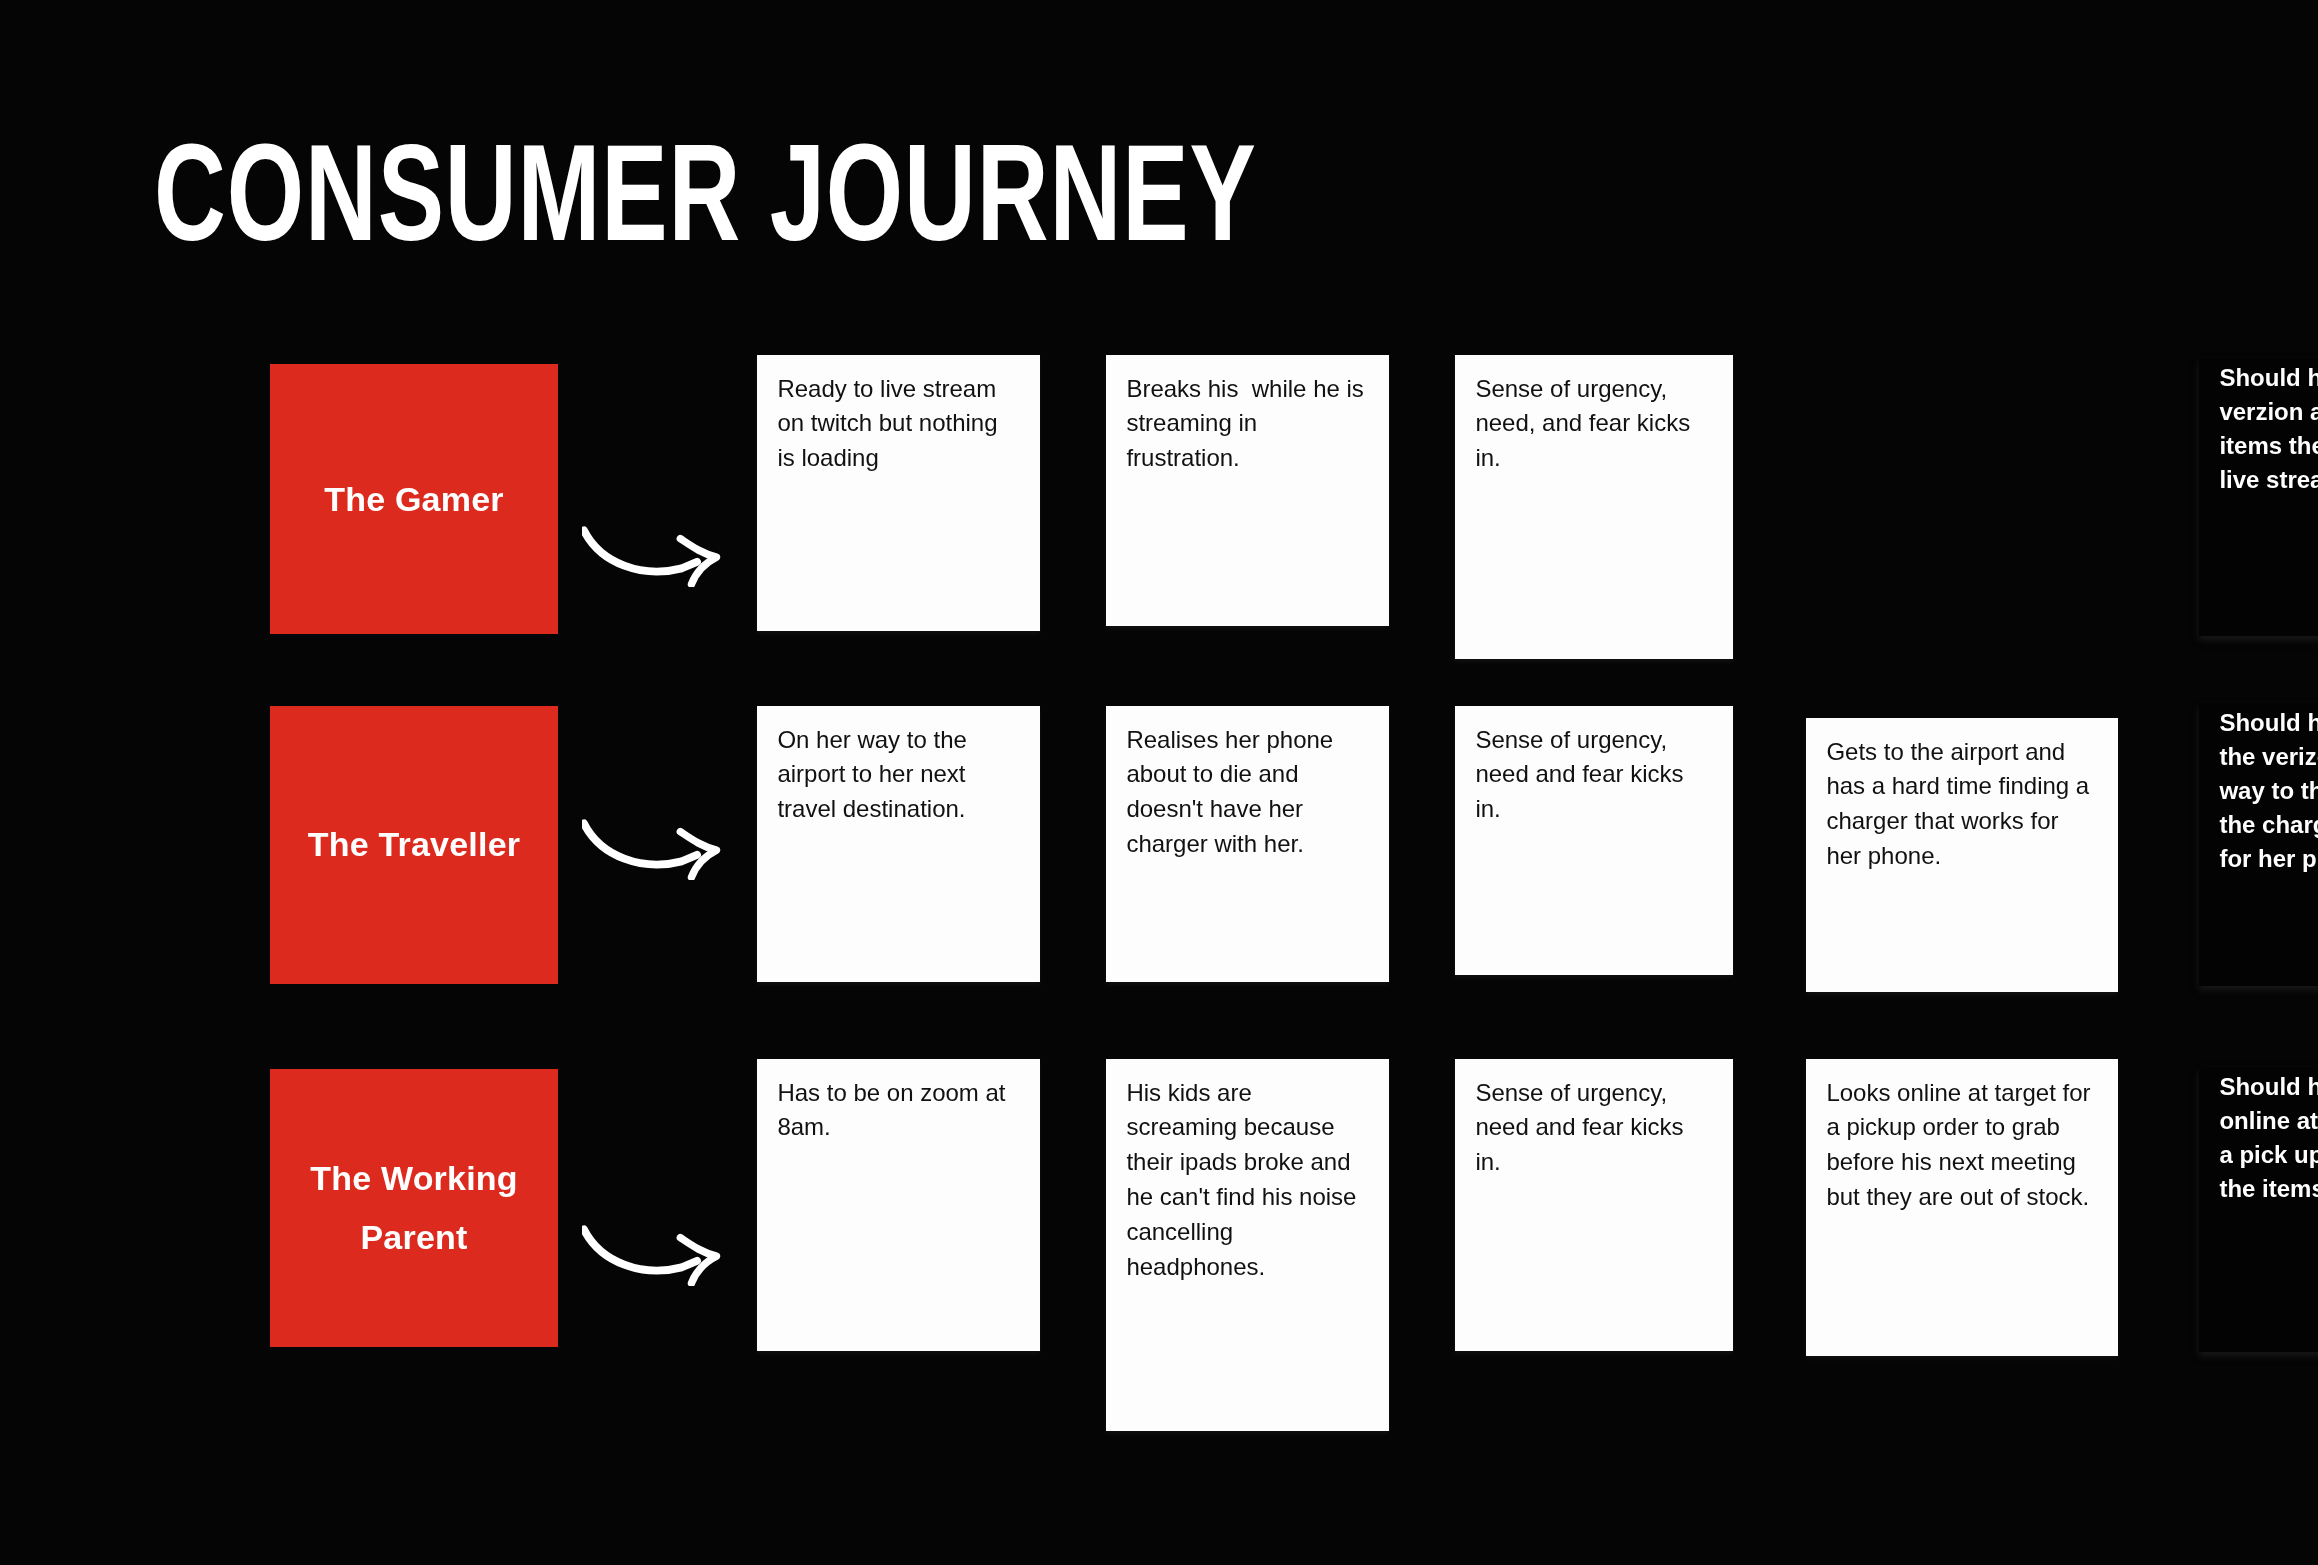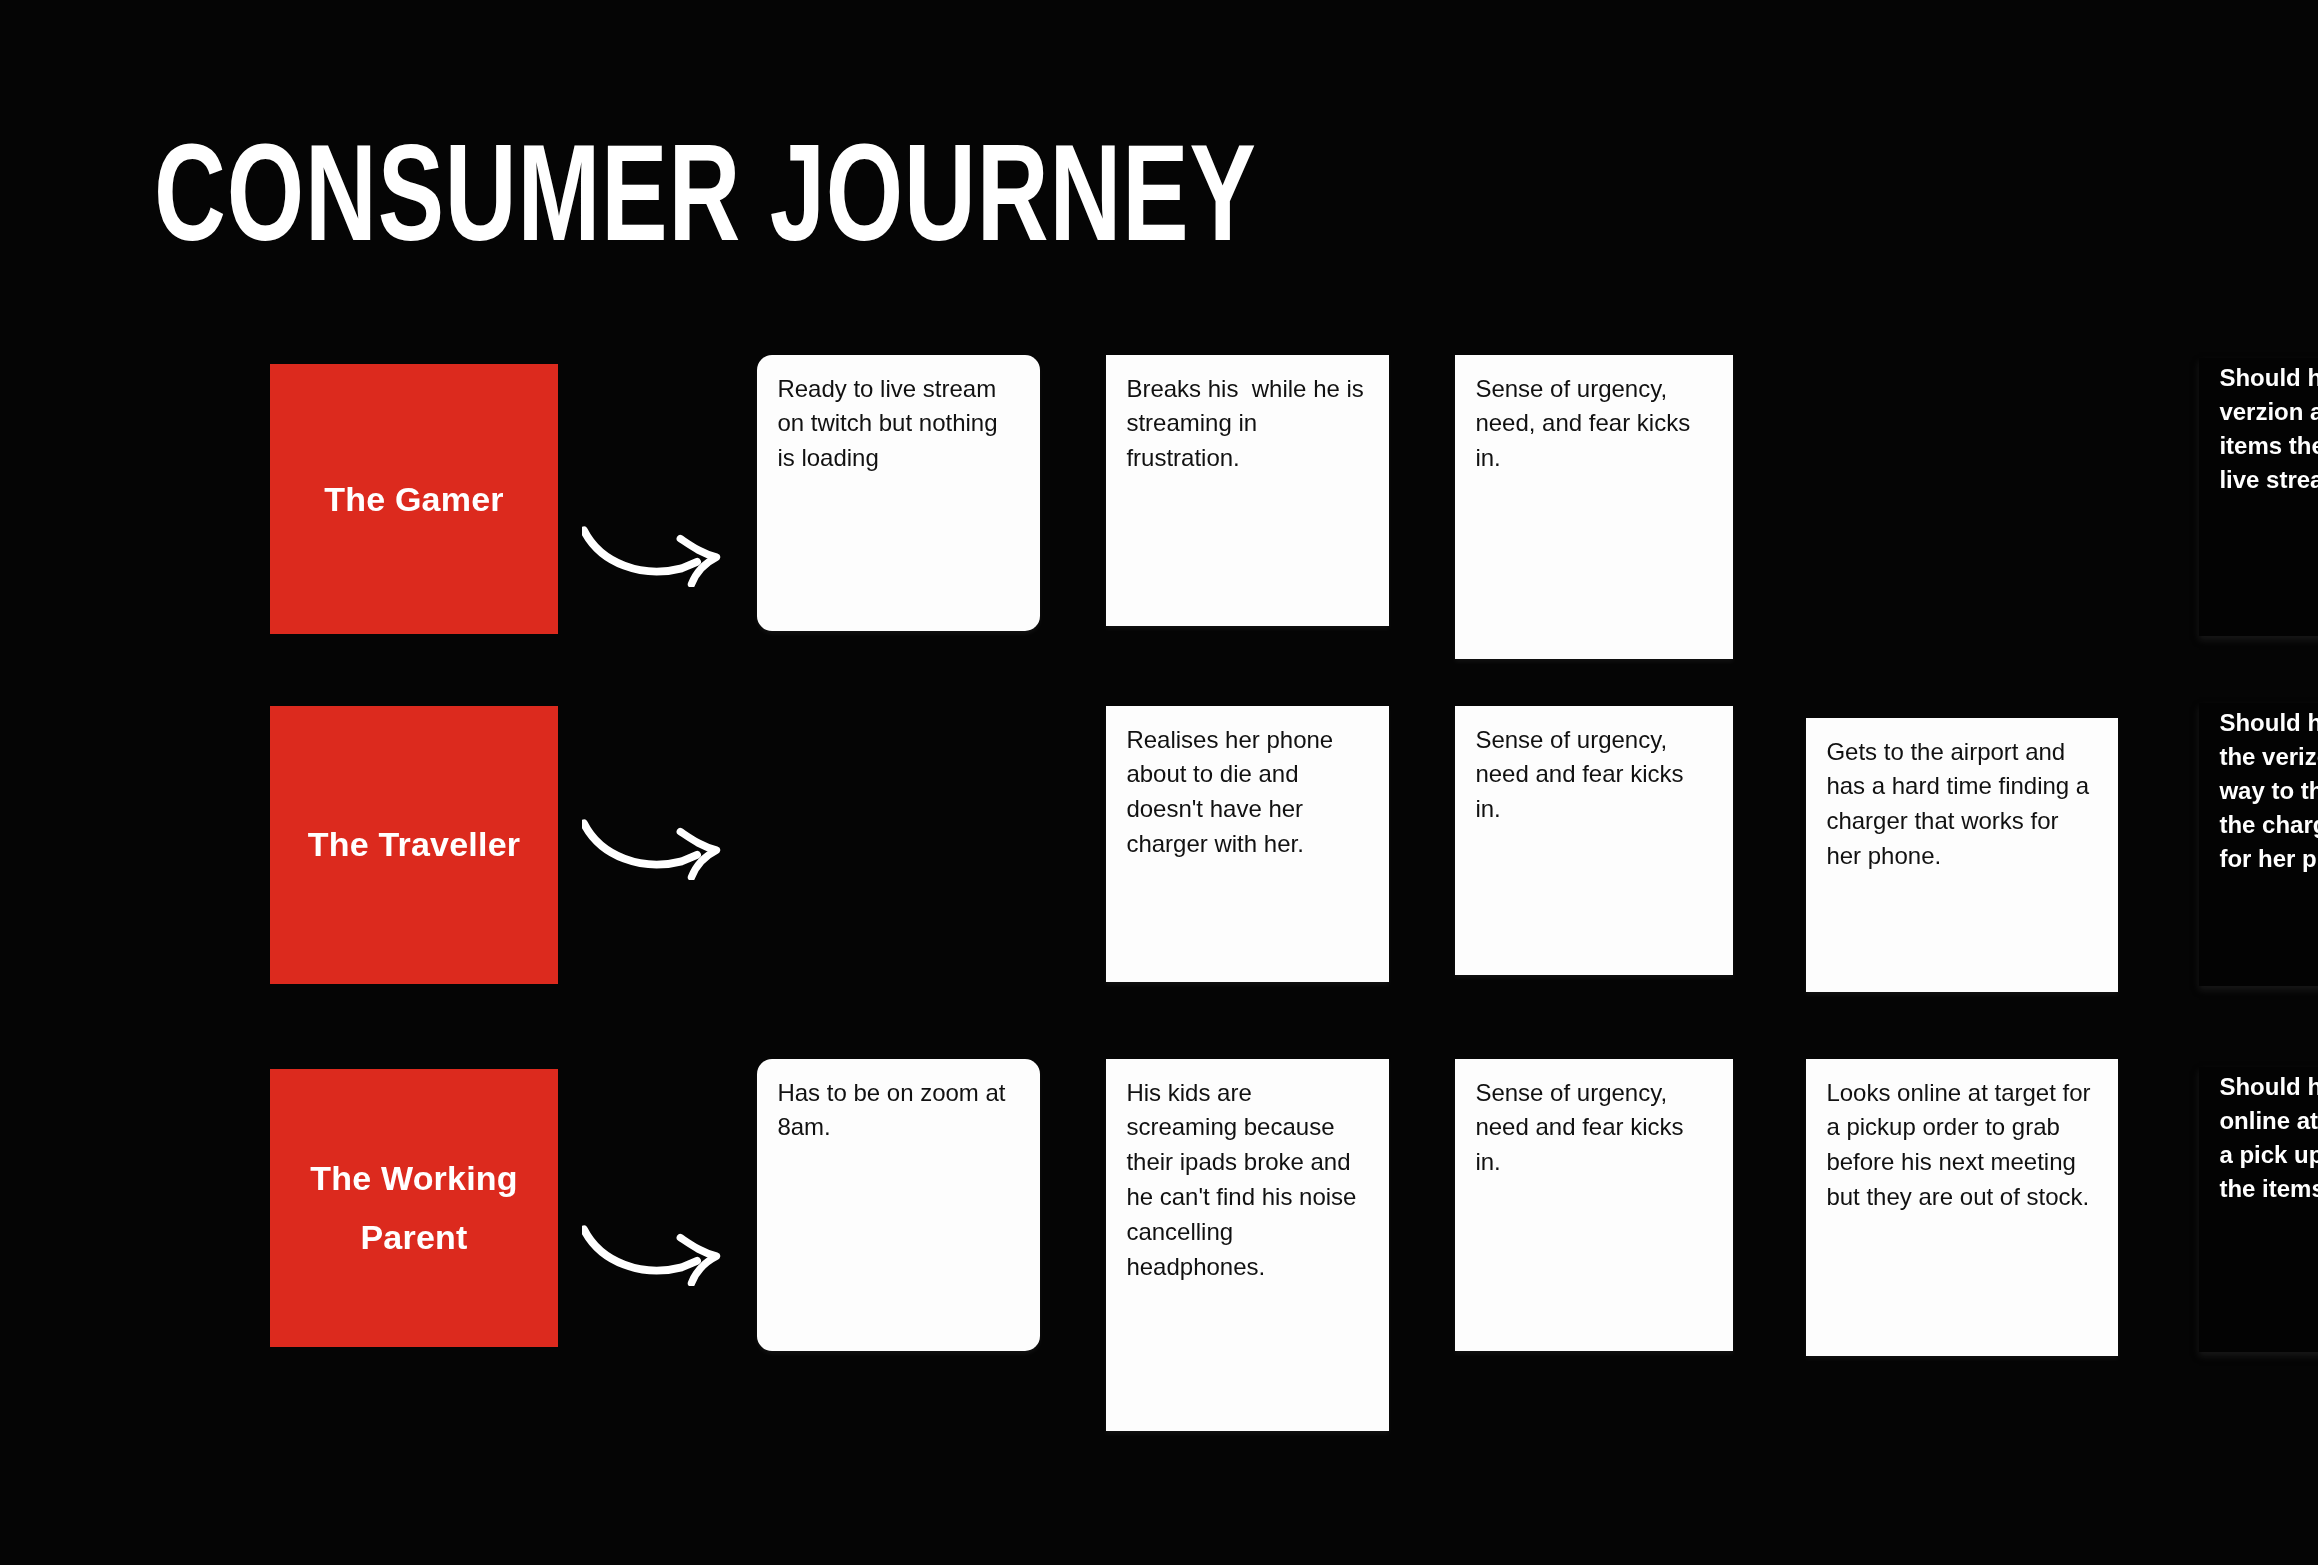--- a/index.html
+++ b/index.html
@@ -88,21 +88,21 @@
     box-shadow: 0 2.8px 4.6px rgba(255,255,255,0.05);
   }
   .card-text {
     color: #111111;
     font-size: 24px;
     line-height: 1.45;
     white-space: pre-wrap;
   }
 
   
-  .col-1 { left: 757px; width: 283px; border-radius: 15px; }
+  .col-1 { left: 757px; width: 283px; }
   .col-2 { left: 1106px; width: 283px; }
   .col-3 { left: 1455px; width: 278px; }
   .col-4 { left: 1806px; width: 312px; }
   .col-5 { left: 2199px; width: 315px; }
 
   #row-0 .col-1 { top: 0px;  height: 276px; }
   #row-0 .col-2 { top: 0px;  height: 271px; }
   #row-0 .col-3 { top: 0px;  height: 304px; }
   #row-0 .col-4 { top: 0px;  height: 282px; }
 
@@ -170,20 +170,23 @@
   <div class="row" id="row-1">
     <div class="persona">
       <div class="persona-label">The Traveller</div>
     </div>
     <div class="arrow">
       <svg viewBox="0 0 360 200" xmlns="http://www.w3.org/2000/svg">
         <path d="M4 78 C 40 150, 130 182, 215 160 L 248 146" stroke="#ffffff" stroke-width="17" fill="none" stroke-linecap="round"></path>
         <path d="M212 96 C 236 112, 258 128, 290 136 C 262 150, 246 168, 236 194" stroke="#ffffff" stroke-width="16" fill="none" stroke-linecap="round" stroke-linejoin="round"></path>
       </svg>
     </div>
+    <div class="card col-1">
+      <div class="card-text">On her way to the airport to her next travel destination.</div>
+    </div>
     <div class="card col-2">
       <div class="card-text">Realises her phone about to die and doesn't have her charger with her.</div>
     </div>
     <div class="card col-3">
       <div class="card-text">Sense of urgency, need and fear kicks in.</div>
     </div>
     <div class="card col-4">
       <div class="card-text">Gets to the airport and has a hard time finding a charger that works for her phone.</div>
     </div>
     <div class="outcome col-5">

